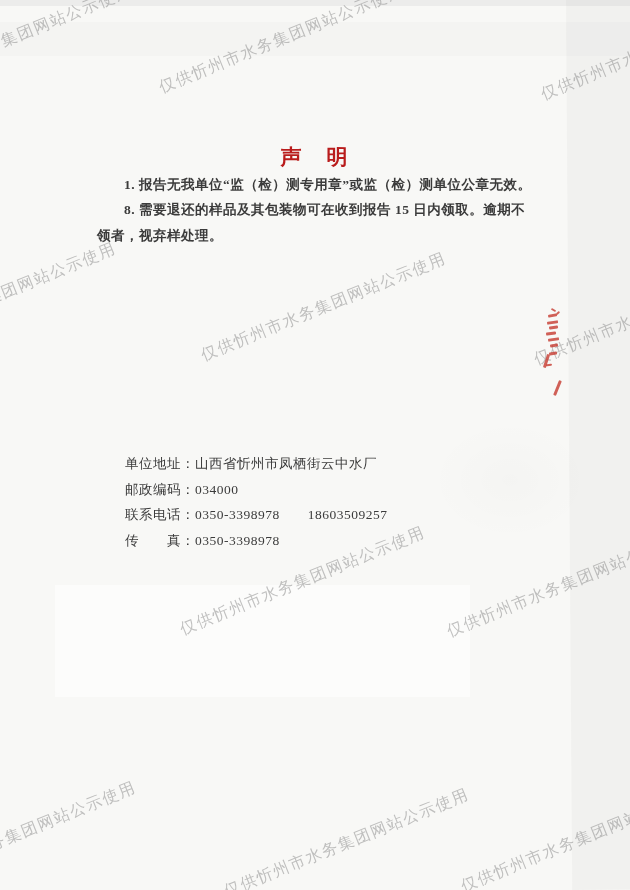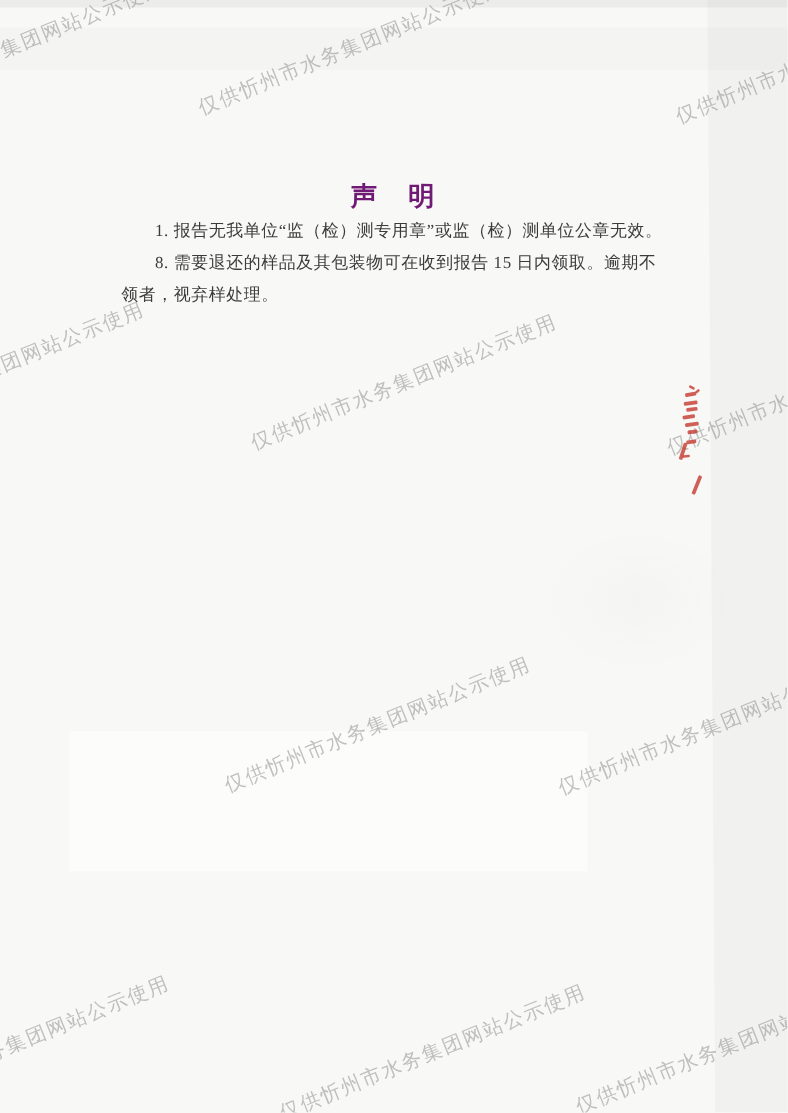--- a/index.html
+++ b/index.html
@@ -26,28 +26,28 @@
     font-size:16px; line-height:16px; letter-spacing:1.5px;
     color:var(--wm,#919191); opacity:.55;
     transform:rotate(-22deg); transform-origin:0 50%;
     pointer-events:none;
   }
 
   
   .title {
     position:absolute; left:0; top:143px; width:630px; margin:0;
     text-align:center; font-size:21px; font-weight:bold; letter-spacing:2px;
-    color:#701a75; font-family:"Liberation Sans", sans-serif;
+    color:#b91c1c; font-family:"Liberation Sans", sans-serif;
   }
   .statements {
     position:absolute; left:97px; top:172px; width:440px;
     font-size:13.5px; line-height:25.4px; letter-spacing:.5px;
     color:var(--ink,#3b3b3b);
   }
-  .statements p { margin:0; text-indent:2em; }
+  .statements p { margin:0; text-indent:2em;font-weight:bold; }
   .contact {
     position:absolute; left:125px; top:451px;
     font-size:13.5px; line-height:25.6px; letter-spacing:.5px;
     color:var(--ink,#3b3b3b);
   }
   .contact .c-row { white-space:nowrap; }
   .contact .c-val2 { margin-left:28px; }
 
   
   .seal {
@@ -84,20 +84,26 @@
       <div class="wm" style="left: 462px; top: 879px;">仅供忻州市水务集团网站公示使用</div>
     </div>
 
   <h1 class="title">声　明</h1>
 
   <div id="statements" class="statements">
       <p>1. 报告无我单位“监（检）测专用章”或监（检）测单位公章无效。</p>
       <p>8. 需要退还的样品及其包装物可在收到报告 15 日内领取。逾期不领者，视弃样处理。</p>
     </div>
 
+  <div id="contact" class="contact">
+      <div class="c-row"><span>单位地址：</span><span>山西省忻州市凤栖街云中水厂</span></div>
+      <div class="c-row"><span>邮政编码：</span><span>034000</span></div>
+      <div class="c-row"><span>联系电话：</span><span>0350-3398978</span><span class="c-val2">18603509257</span></div>
+      <div class="c-row"><span>传　　真：</span><span>0350-3398978</span></div>
+    </div>
 
   <div id="seal" class="seal">
       <i style="left: 9px; top: 1px; width: 5px; height: 2px; transform: rotate(30deg);"></i>
       <i style="left: 14px; top: 4px; width: 4px; height: 2px; transform: rotate(-40deg);"></i>
       <i style="left: 6px; top: 6px; width: 9px; height: 2.5px; transform: rotate(-10deg);"></i>
       <i style="left: 5px; top: 13px; width: 11px; height: 2.5px; transform: rotate(-8deg);"></i>
       <i style="left: 7px; top: 18px; width: 9px; height: 2.5px; transform: rotate(-8deg);"></i>
       <i style="left: 4px; top: 24px; width: 10px; height: 2.5px; transform: rotate(-8deg);"></i>
       <i style="left: 6px; top: 30px; width: 11px; height: 2.5px; transform: rotate(-8deg);"></i>
       <i style="left: 8px; top: 36px; width: 8px; height: 2.5px; transform: rotate(-8deg);"></i>

